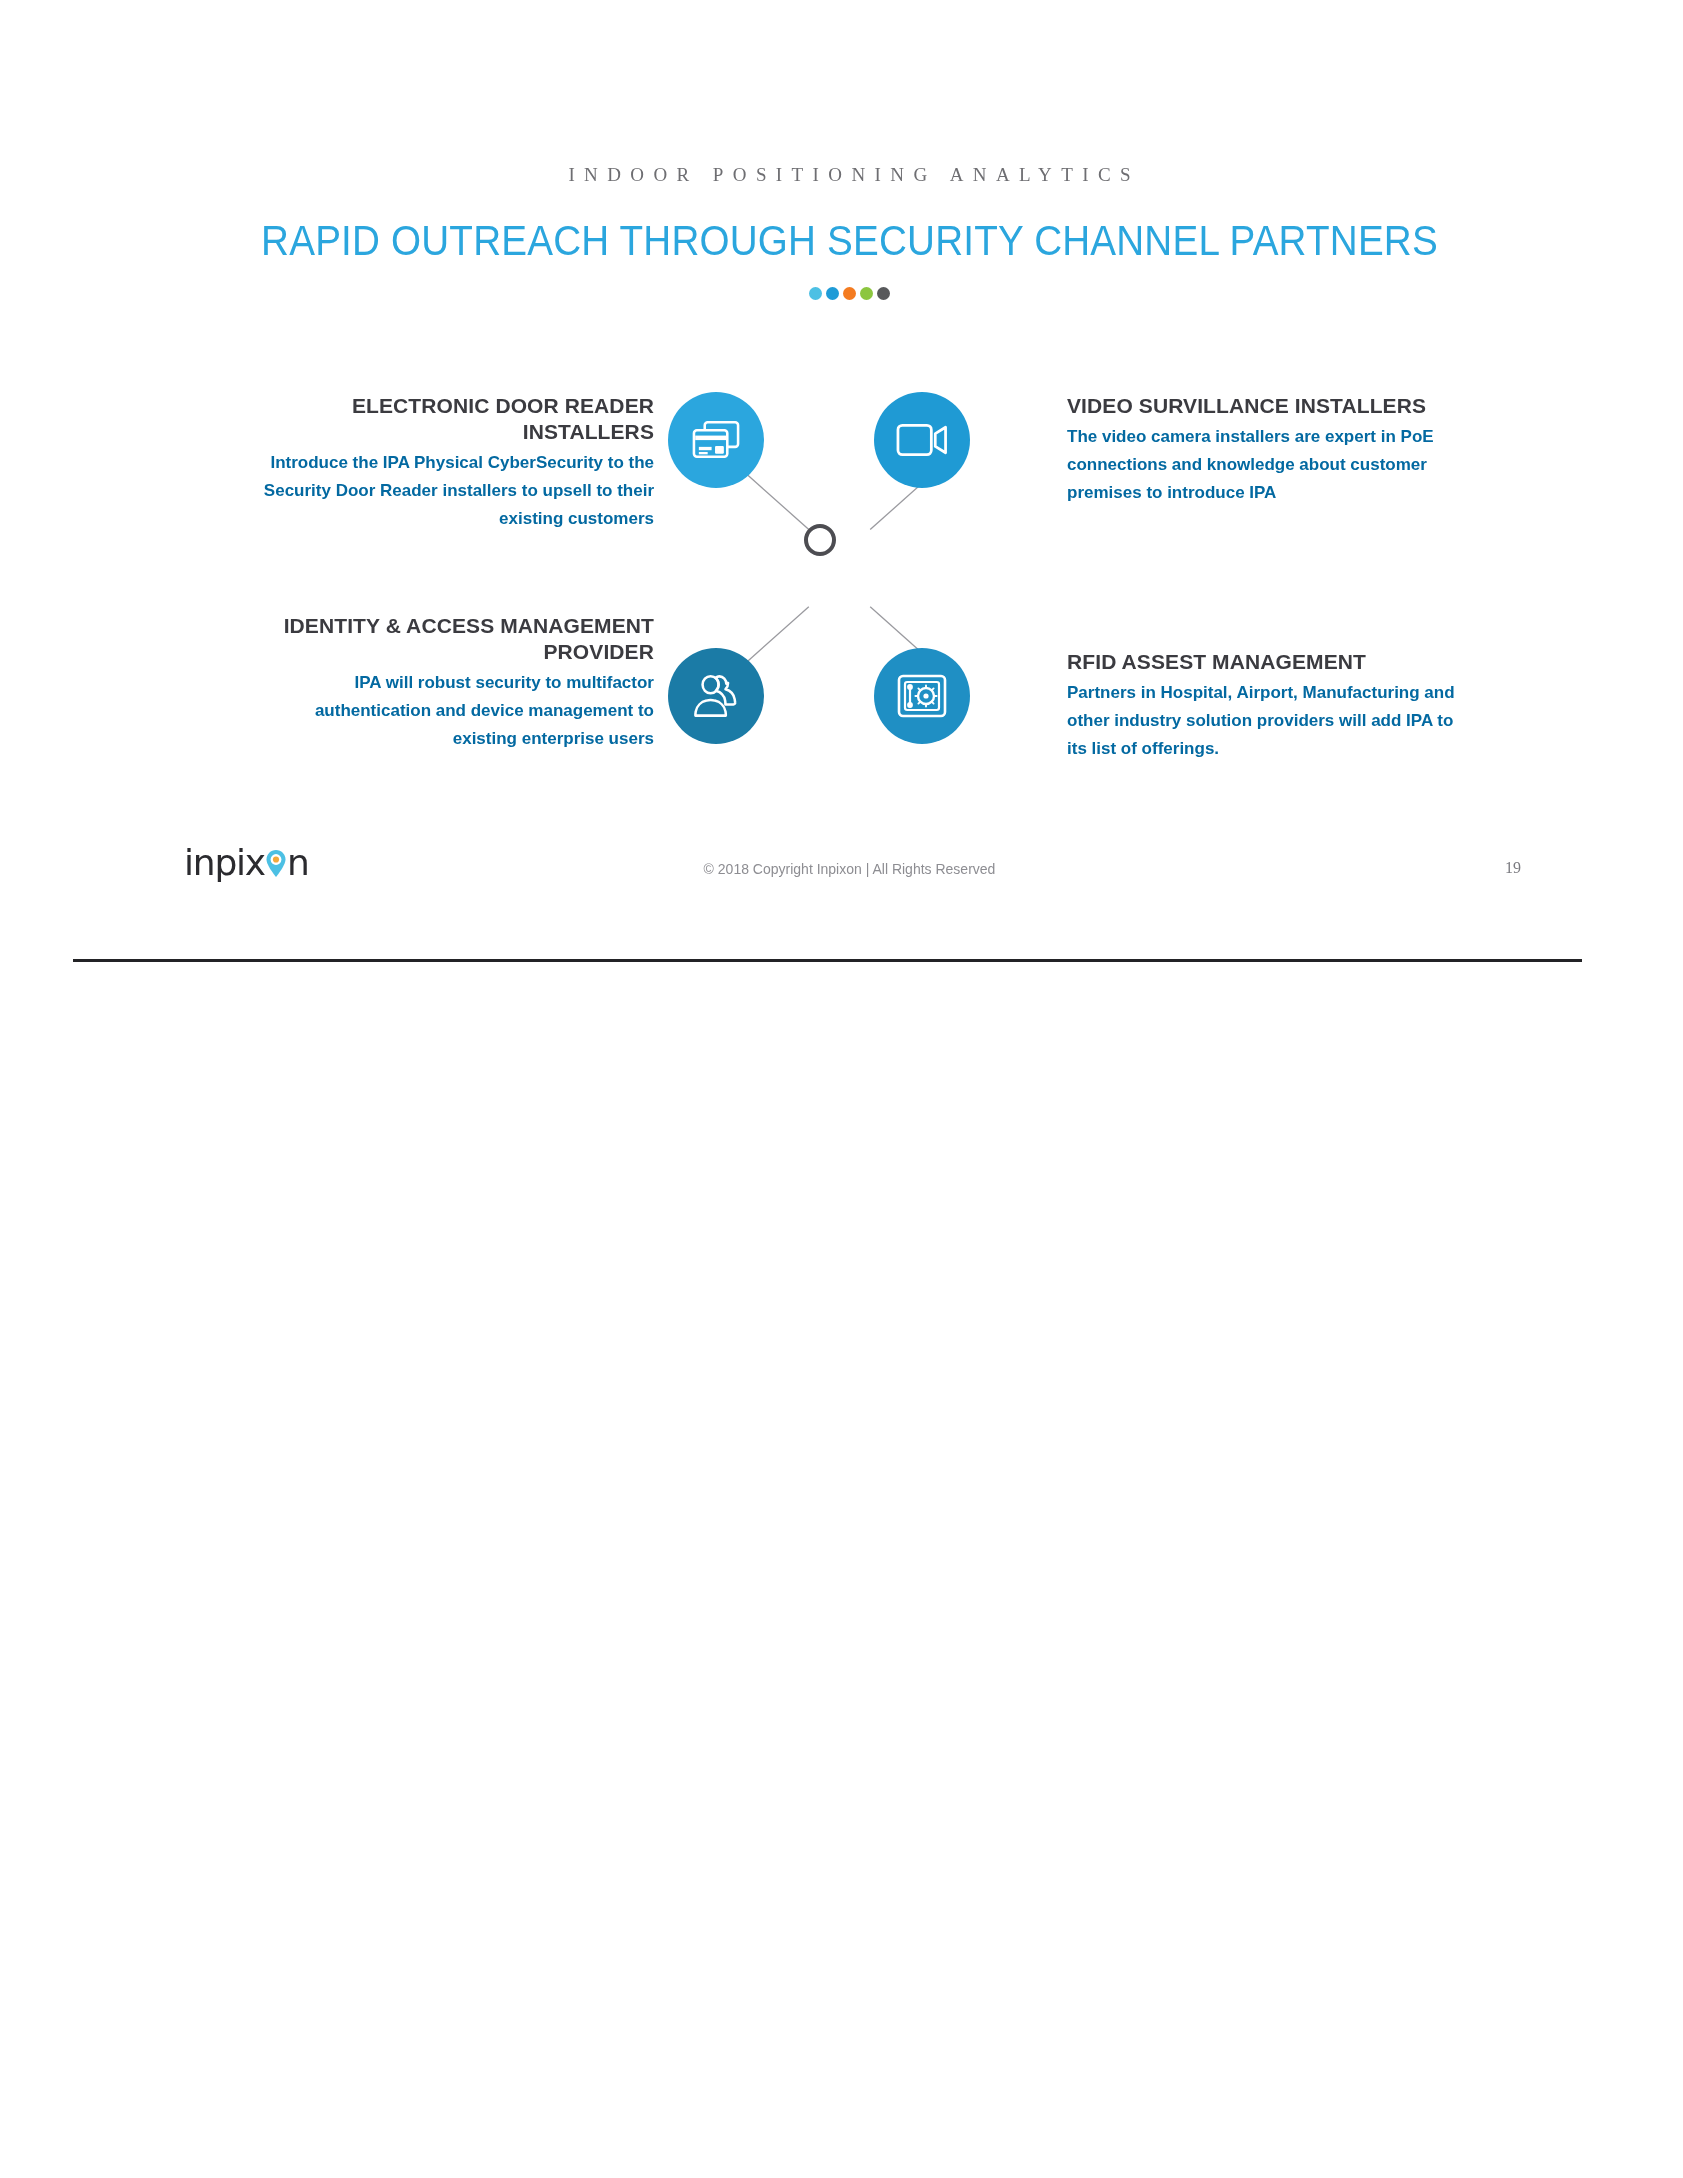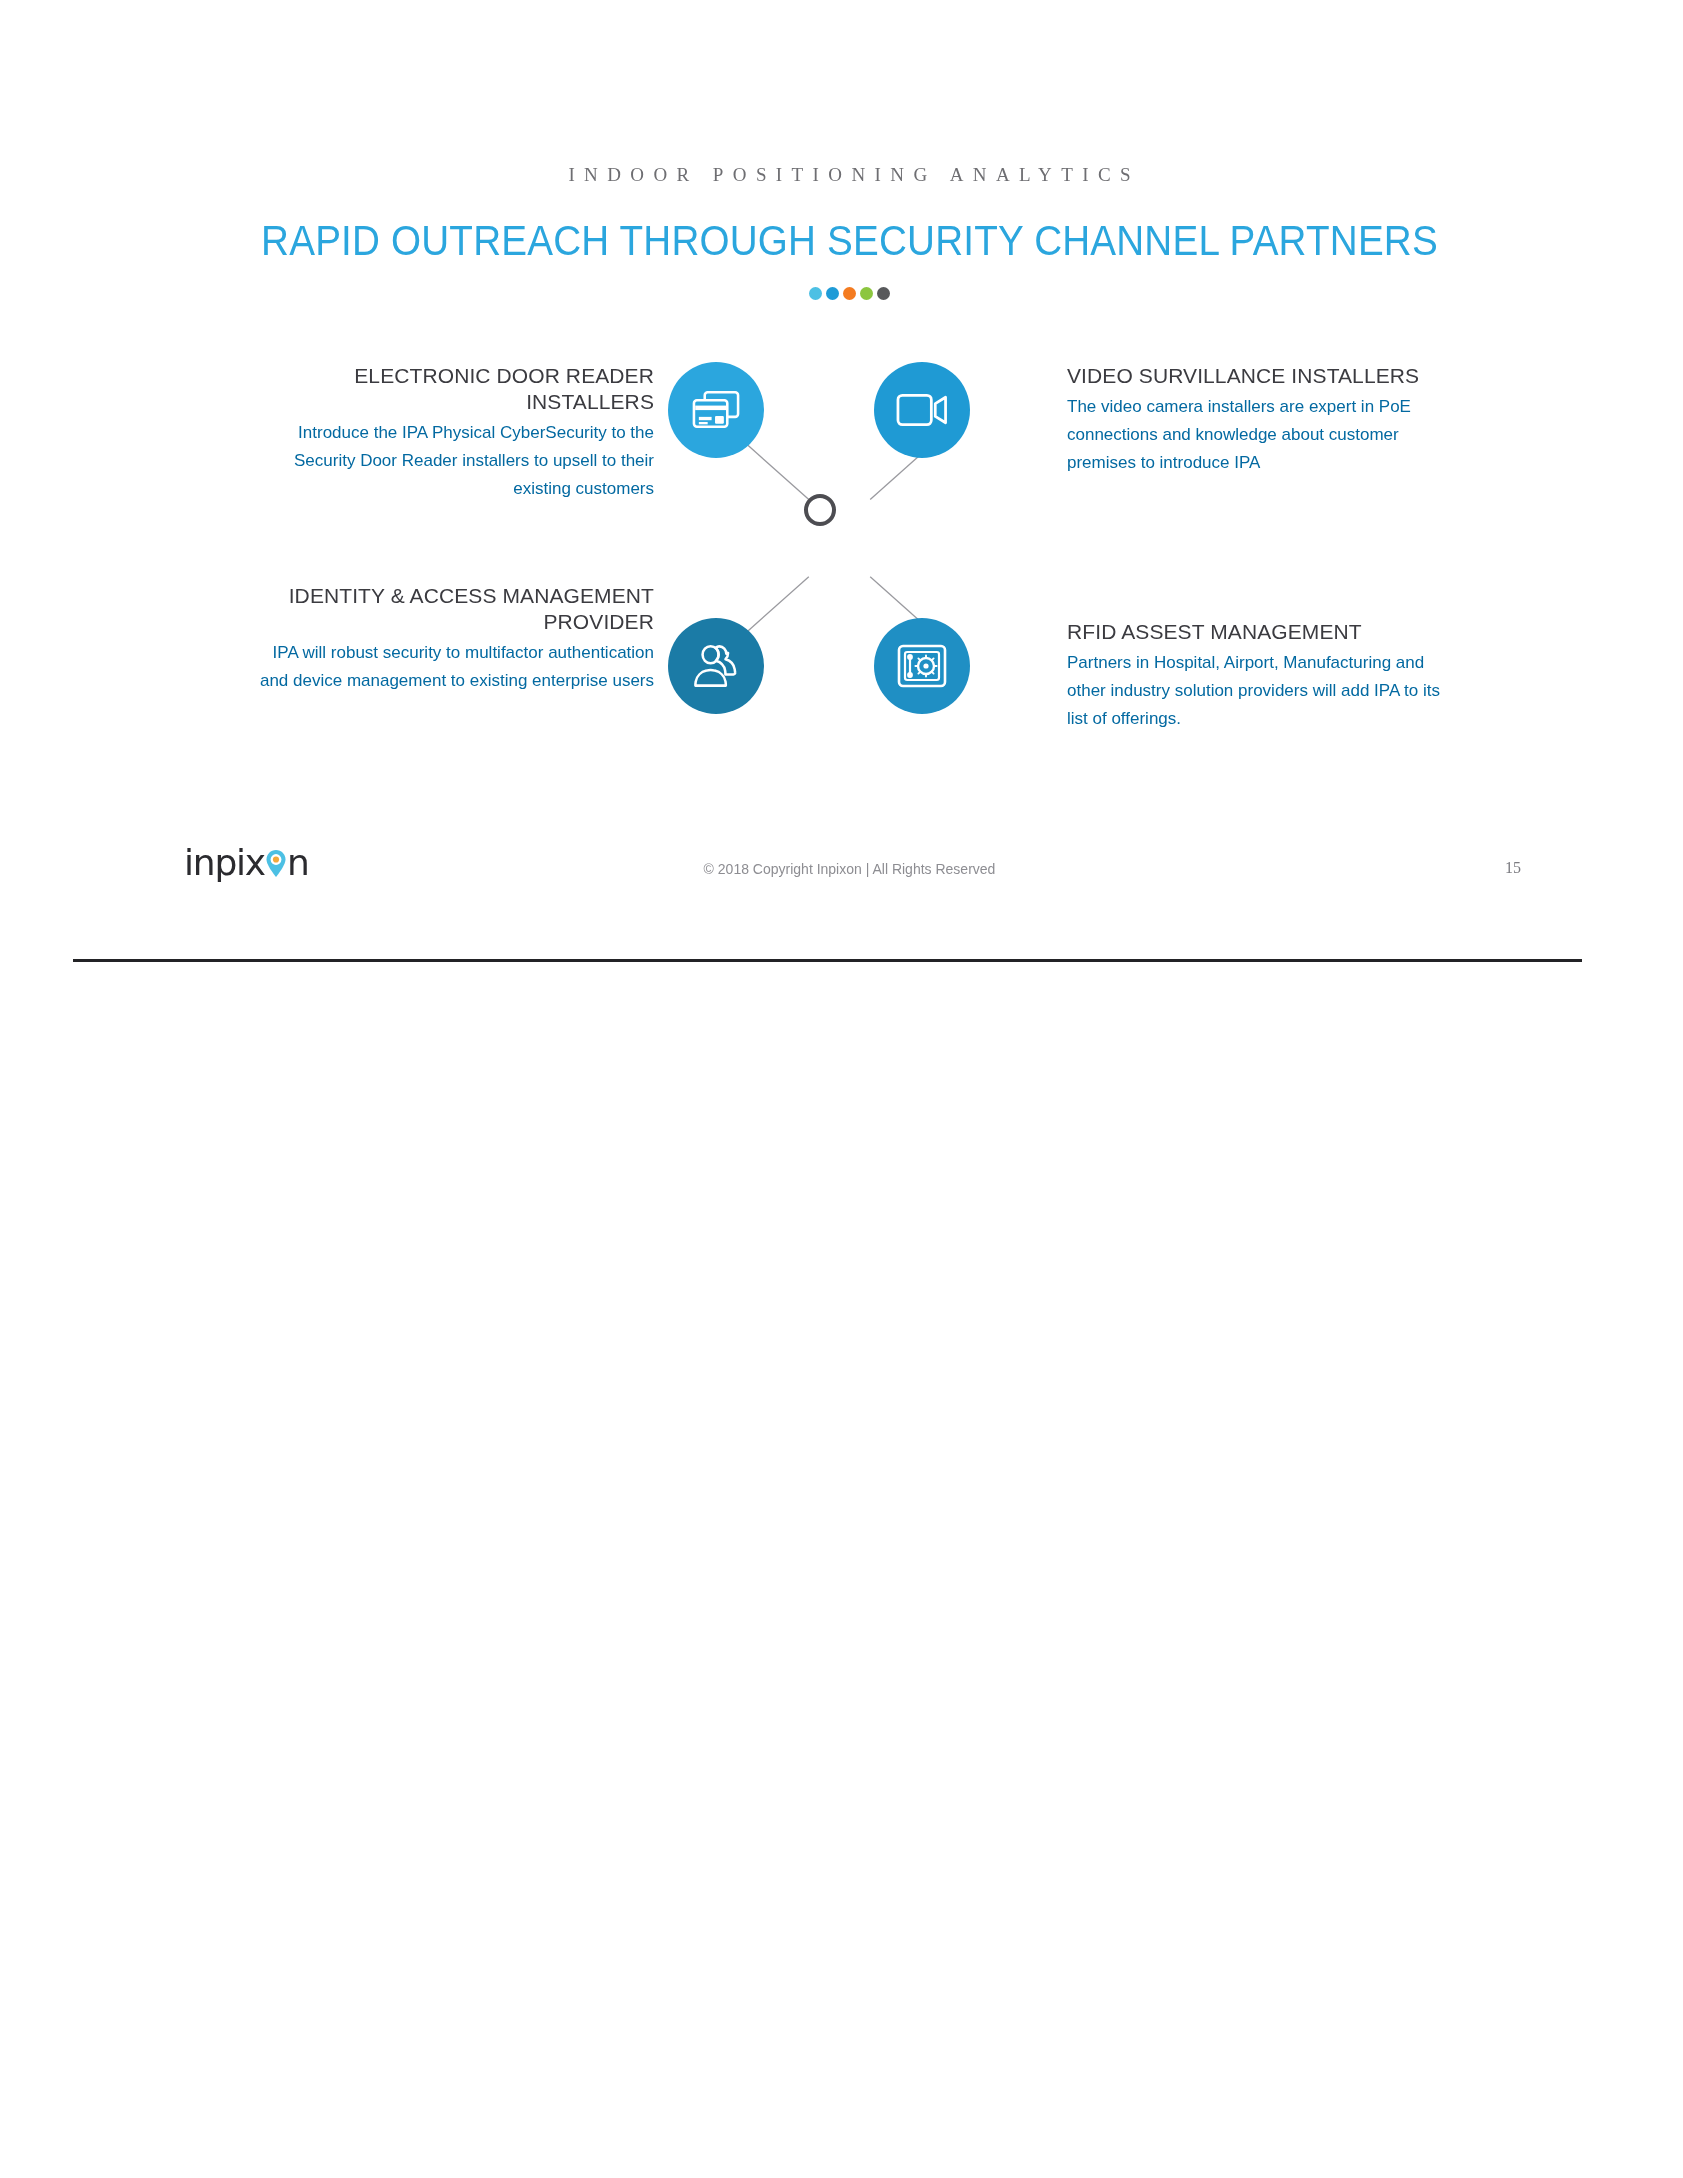--- a/index.html
+++ b/index.html
@@ -61,23 +61,24 @@
   .dot {
     width: 13px;
     height: 13px;
     border-radius: 50%;
   }
 
   
   .diagram {
     position: absolute;
     left: 168px;
-    top: 344px;
+    top: 374px;
     width: 1327px;
     height: 416px;
+    font-weight: bold;
   }
 
   .connectors {
     position: absolute;
     left: 0; top: 0;
     width: 1327px;
     height: 416px;
     overflow: visible;
   }
 
@@ -291,20 +292,20 @@
           <path d="M12 29C12 29 21.5 17.6 21.5 11.5 21.5 6.25 17.2 2 12 2S2.5 6.25 2.5 11.5C2.5 17.6 12 29 12 29Z" fill="#4cc0e4"></path>
           <circle cx="12" cy="11.5" r="5.4" fill="#ffffff"></circle>
           <circle cx="12" cy="11.5" r="3.1" fill="#f3a93c"></circle>
         </svg>
       </span>
       <span class="logo-text">n</span>
     </div>
 
     <div class="copyright">© 2018 Copyright Inpixon | All Rights Reserved</div>
 
-    <div class="page-number">15</div>
+    <div class="page-number">19</div>
 
     <div class="rule"></div>
 
   </div>
 
 </div>
 
 
 </body></html>

